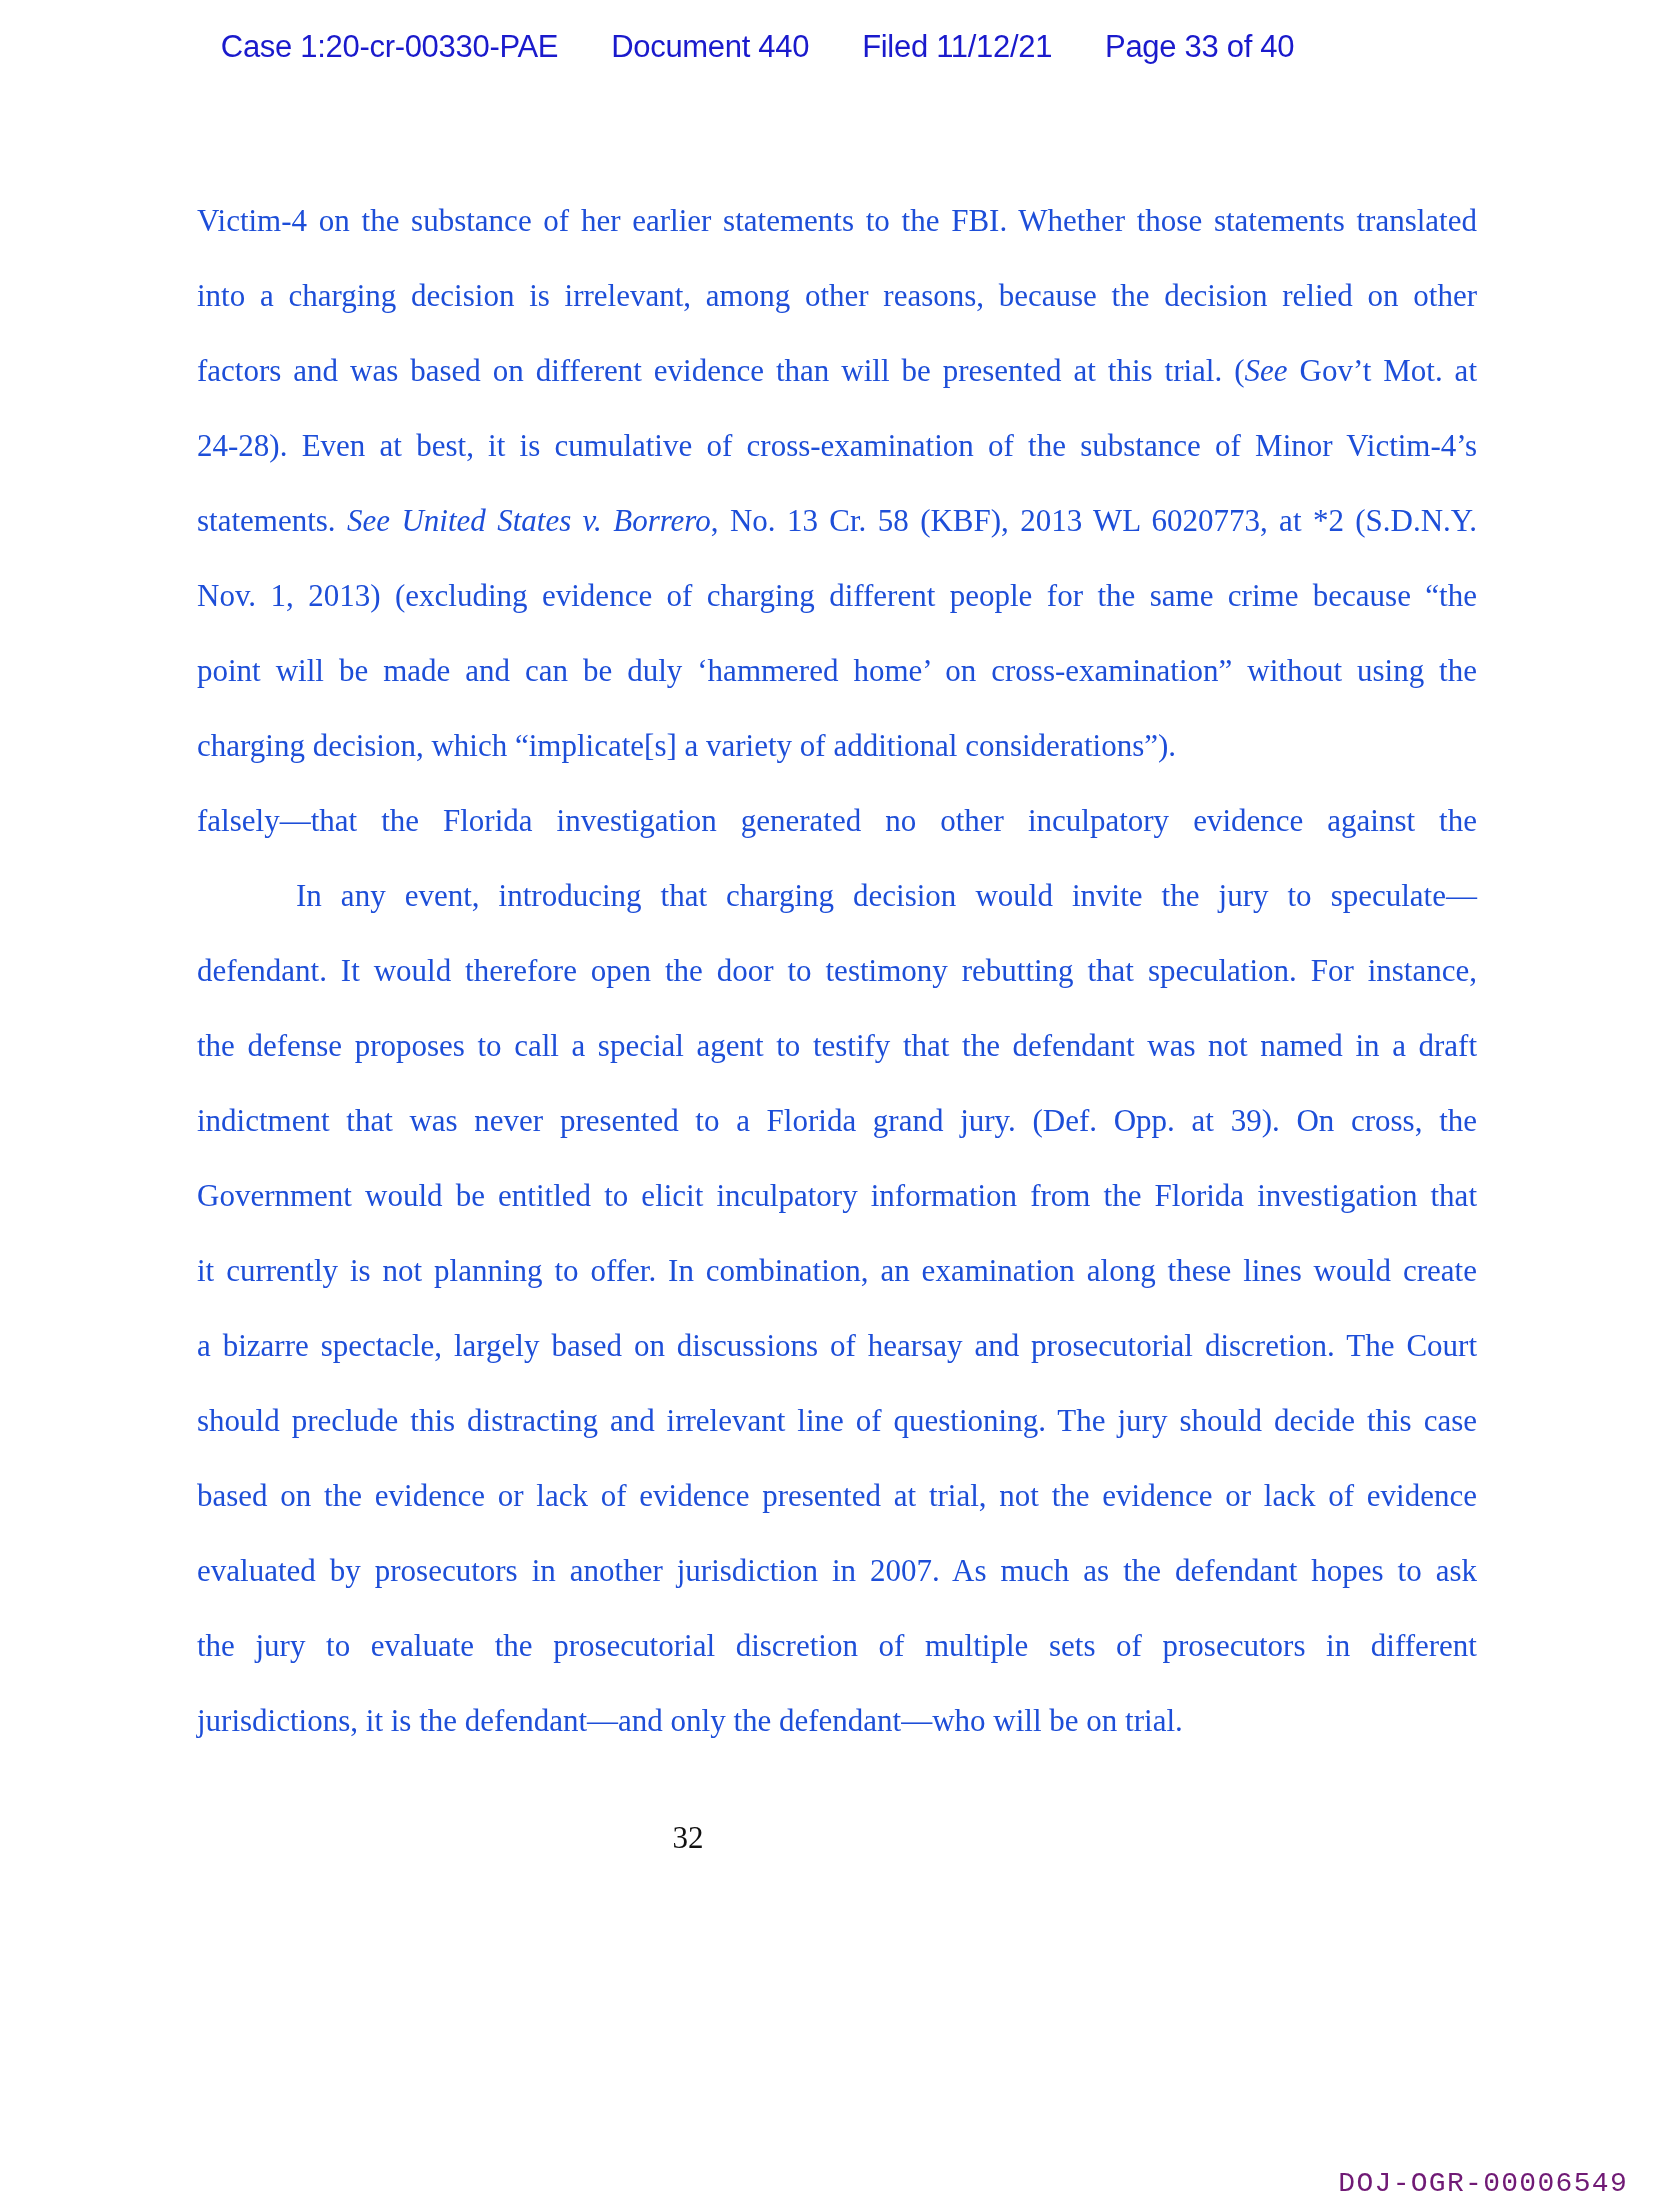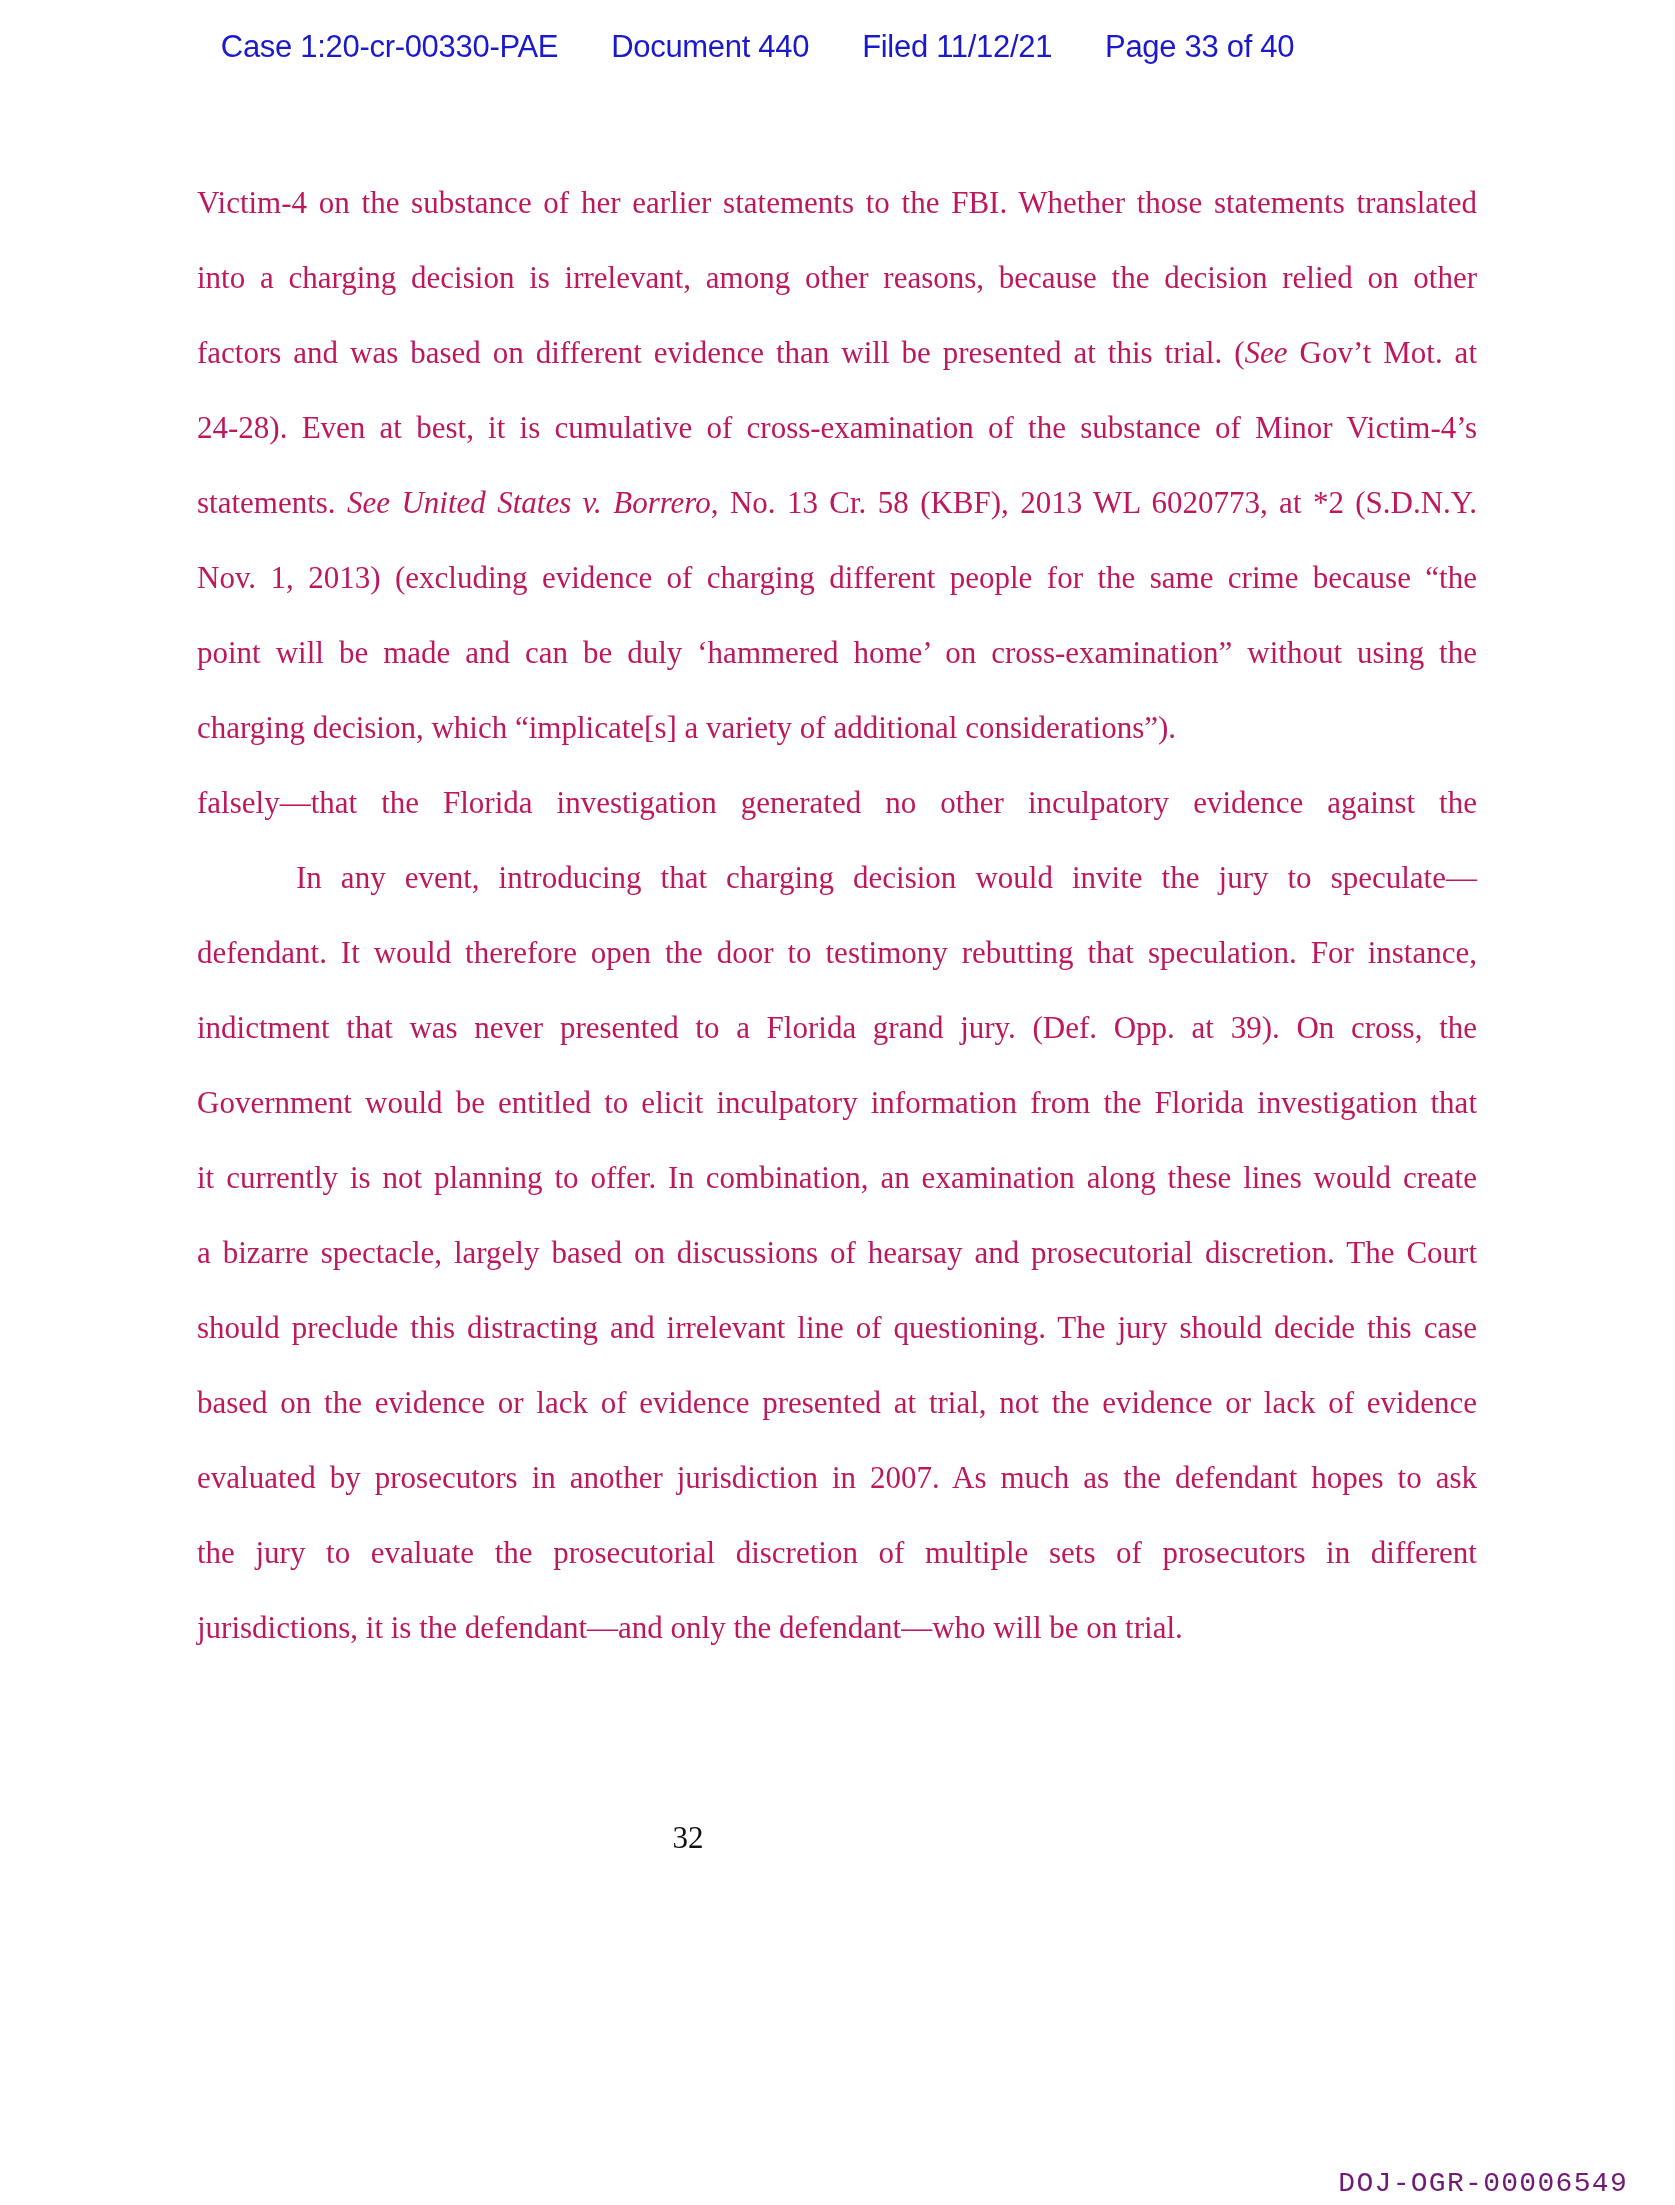--- a/index.html
+++ b/index.html
@@ -5,22 +5,22 @@
     html, body { margin: 0; padding: 0; background: #ffffff; }
     body { width: 1675px; height: 2205px; position: relative; overflow: hidden; }
     .header {
       position: absolute; top: 29px; left: 0; width: 1515px;
       text-align: center; color: #1a1acc;
       font-family: "Liberation Sans", sans-serif; font-size: 31px;
       letter-spacing: -0.3px;
     }
     .header span { display: inline-block; margin: 0 22.3px; }
     .body-text {
-      position: absolute; left: 197px; top: 174px; width: 1280px;
-      font-family: "Liberation Serif", serif; font-size: 31px; color: #be185d;
+      position: absolute; left: 197px; top: 192px; width: 1280px;
+      font-family: "Liberation Serif", serif; font-size: 31px; color: #1d4ed8;
     }
     .line {
       height: 75px; line-height: 58px;
       text-align: justify; text-align-last: justify;
       white-space: nowrap;
     }
     .line.last { text-align-last: left; }
     .line.indent { padding-left: 99px; }
     .line i { font-style: italic; }
     .page-number {
@@ -51,20 +51,21 @@
       <div class="line"><span>24-28).  Even at best, it is cumulative of cross-examination of the substance of Minor Victim-4’s</span></div>
       <div class="line"><span>statements.  </span><i>See United States v. Borrero</i><span>, No. 13 Cr. 58 (KBF), 2013 WL 6020773, at *2 (S.D.N.Y.</span></div>
       <div class="line"><span>Nov. 1, 2013) (excluding evidence of charging different people for the same crime because “the</span></div>
       <div class="line"><span>point will be made and can be duly ‘hammered home’ on cross-examination” without using the</span></div>
       <div class="line last"><span>charging decision, which “implicate[s] a variety of additional considerations”).</span></div>
     </div>
     <div>
       <div class="line"><span>falsely—that the Florida investigation generated no other inculpatory evidence against the</span></div>
       <div class="line indent"><span>In any event, introducing that charging decision would invite the jury to speculate—</span></div>
       <div class="line"><span>defendant.  It would therefore open the door to testimony rebutting that speculation.  For instance,</span></div>
+      <div class="line"><span>the defense proposes to call a special agent to testify that the defendant was not named in a draft</span></div>
       <div class="line"><span>indictment that was never presented to a Florida grand jury.  (Def. Opp. at 39).  On cross, the</span></div>
       <div class="line"><span>Government would be entitled to elicit inculpatory information from the Florida investigation that</span></div>
       <div class="line"><span>it currently is not planning to offer.  In combination, an examination along these lines would create</span></div>
       <div class="line"><span>a bizarre spectacle, largely based on discussions of hearsay and prosecutorial discretion.  The Court</span></div>
       <div class="line"><span>should preclude this distracting and irrelevant line of questioning.  The jury should decide this case</span></div>
       <div class="line"><span>based on the evidence or lack of evidence presented at trial, not the evidence or lack of evidence</span></div>
       <div class="line"><span>evaluated by prosecutors in another jurisdiction in 2007.  As much as the defendant hopes to ask</span></div>
       <div class="line"><span>the jury to evaluate the prosecutorial discretion of multiple sets of prosecutors in different</span></div>
       <div class="line last"><span>jurisdictions, it is the defendant—and only the defendant—who will be on trial.</span></div>
     </div>

